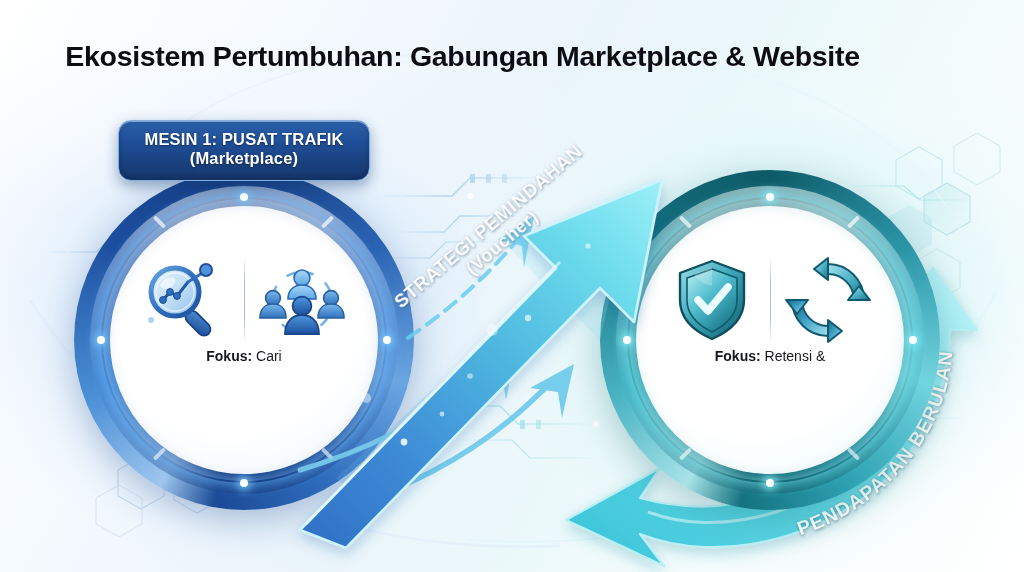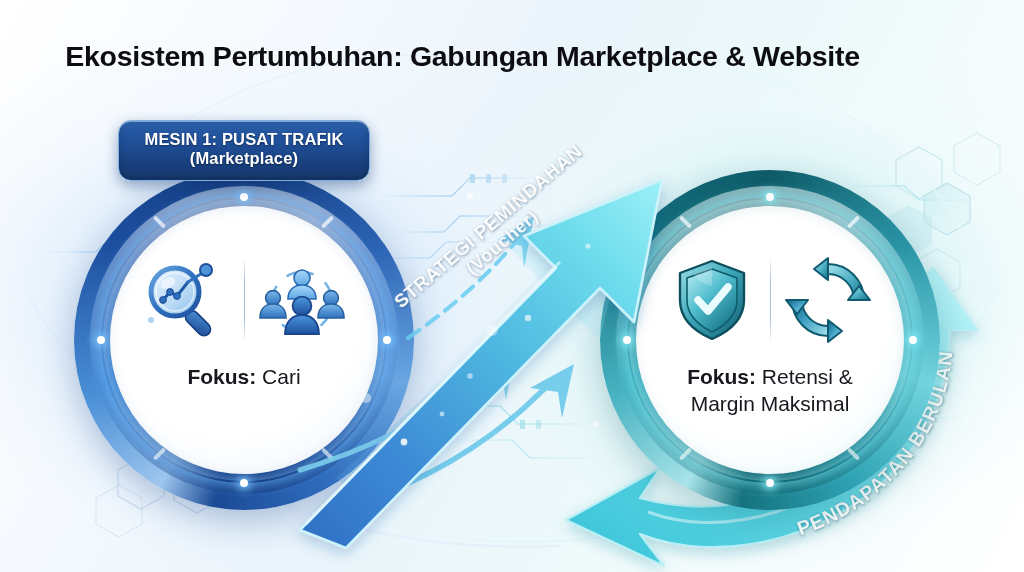--- a/index.html
+++ b/index.html
@@ -190,24 +190,24 @@
     justify-content: center;
   }
   .icon-divider {
     width: 1px;
     height: 86px;
     background: linear-gradient(180deg, rgba(190,205,225,0) 0%, rgba(165,185,212,.9) 28%, rgba(165,185,212,.9) 72%, rgba(190,205,225,0) 100%);
   }
 
   
   .focus {
-    margin-top: 18px;
+    margin-top: 2px;
     width: 238px;
     text-align: center;
-    font-size: 21px;
+    font-size: 14px;
     line-height: 1.28;
     color: #16181d;
   }
   .focus b { font-weight: bold; }
   .focus span.rest { font-weight: normal; }
 
   
   #arrow-transfer  { position: absolute; left: 0; top: 0; z-index: 30; pointer-events: none; }
   #arrow-recurring { position: absolute; left: 0; top: 0; z-index: 20; pointer-events: none; }
 
@@ -537,21 +537,20 @@
               <path d="M44,80 A36,36 0 0,1 8,44 L18,44 A26,26 0 0,0 44,70 Z" fill="url(#cycB)" stroke="#0f5a70" stroke-width="2"></path>
               <polygon points="44,86 44,64 58,75" fill="url(#cycB)" stroke="#0f5a70" stroke-width="2" stroke-linejoin="round"></polygon>
               <polygon points="2,44 24,44 13,58" fill="url(#cycB)" stroke="#0f5a70" stroke-width="2" stroke-linejoin="round"></polygon>
             </svg>
           </div>
         </div>
 
         <div class="focus">
           <b>Fokus:</b>
           <span class="rest">Retensi &amp;</span><br>
-          <span class="rest">Margin Maksimal</span>
         </div>
       </div>
     </div>
 
   </div>
 
   <svg id="arrow-transfer" width="1024" height="572" viewBox="0 0 1024 572" aria-hidden="true">
     <defs>
       <linearGradient id="transGrad" x1="0" y1="1" x2="1" y2="0">
         <stop offset="0%" stop-color="#2f6fc4"></stop>

